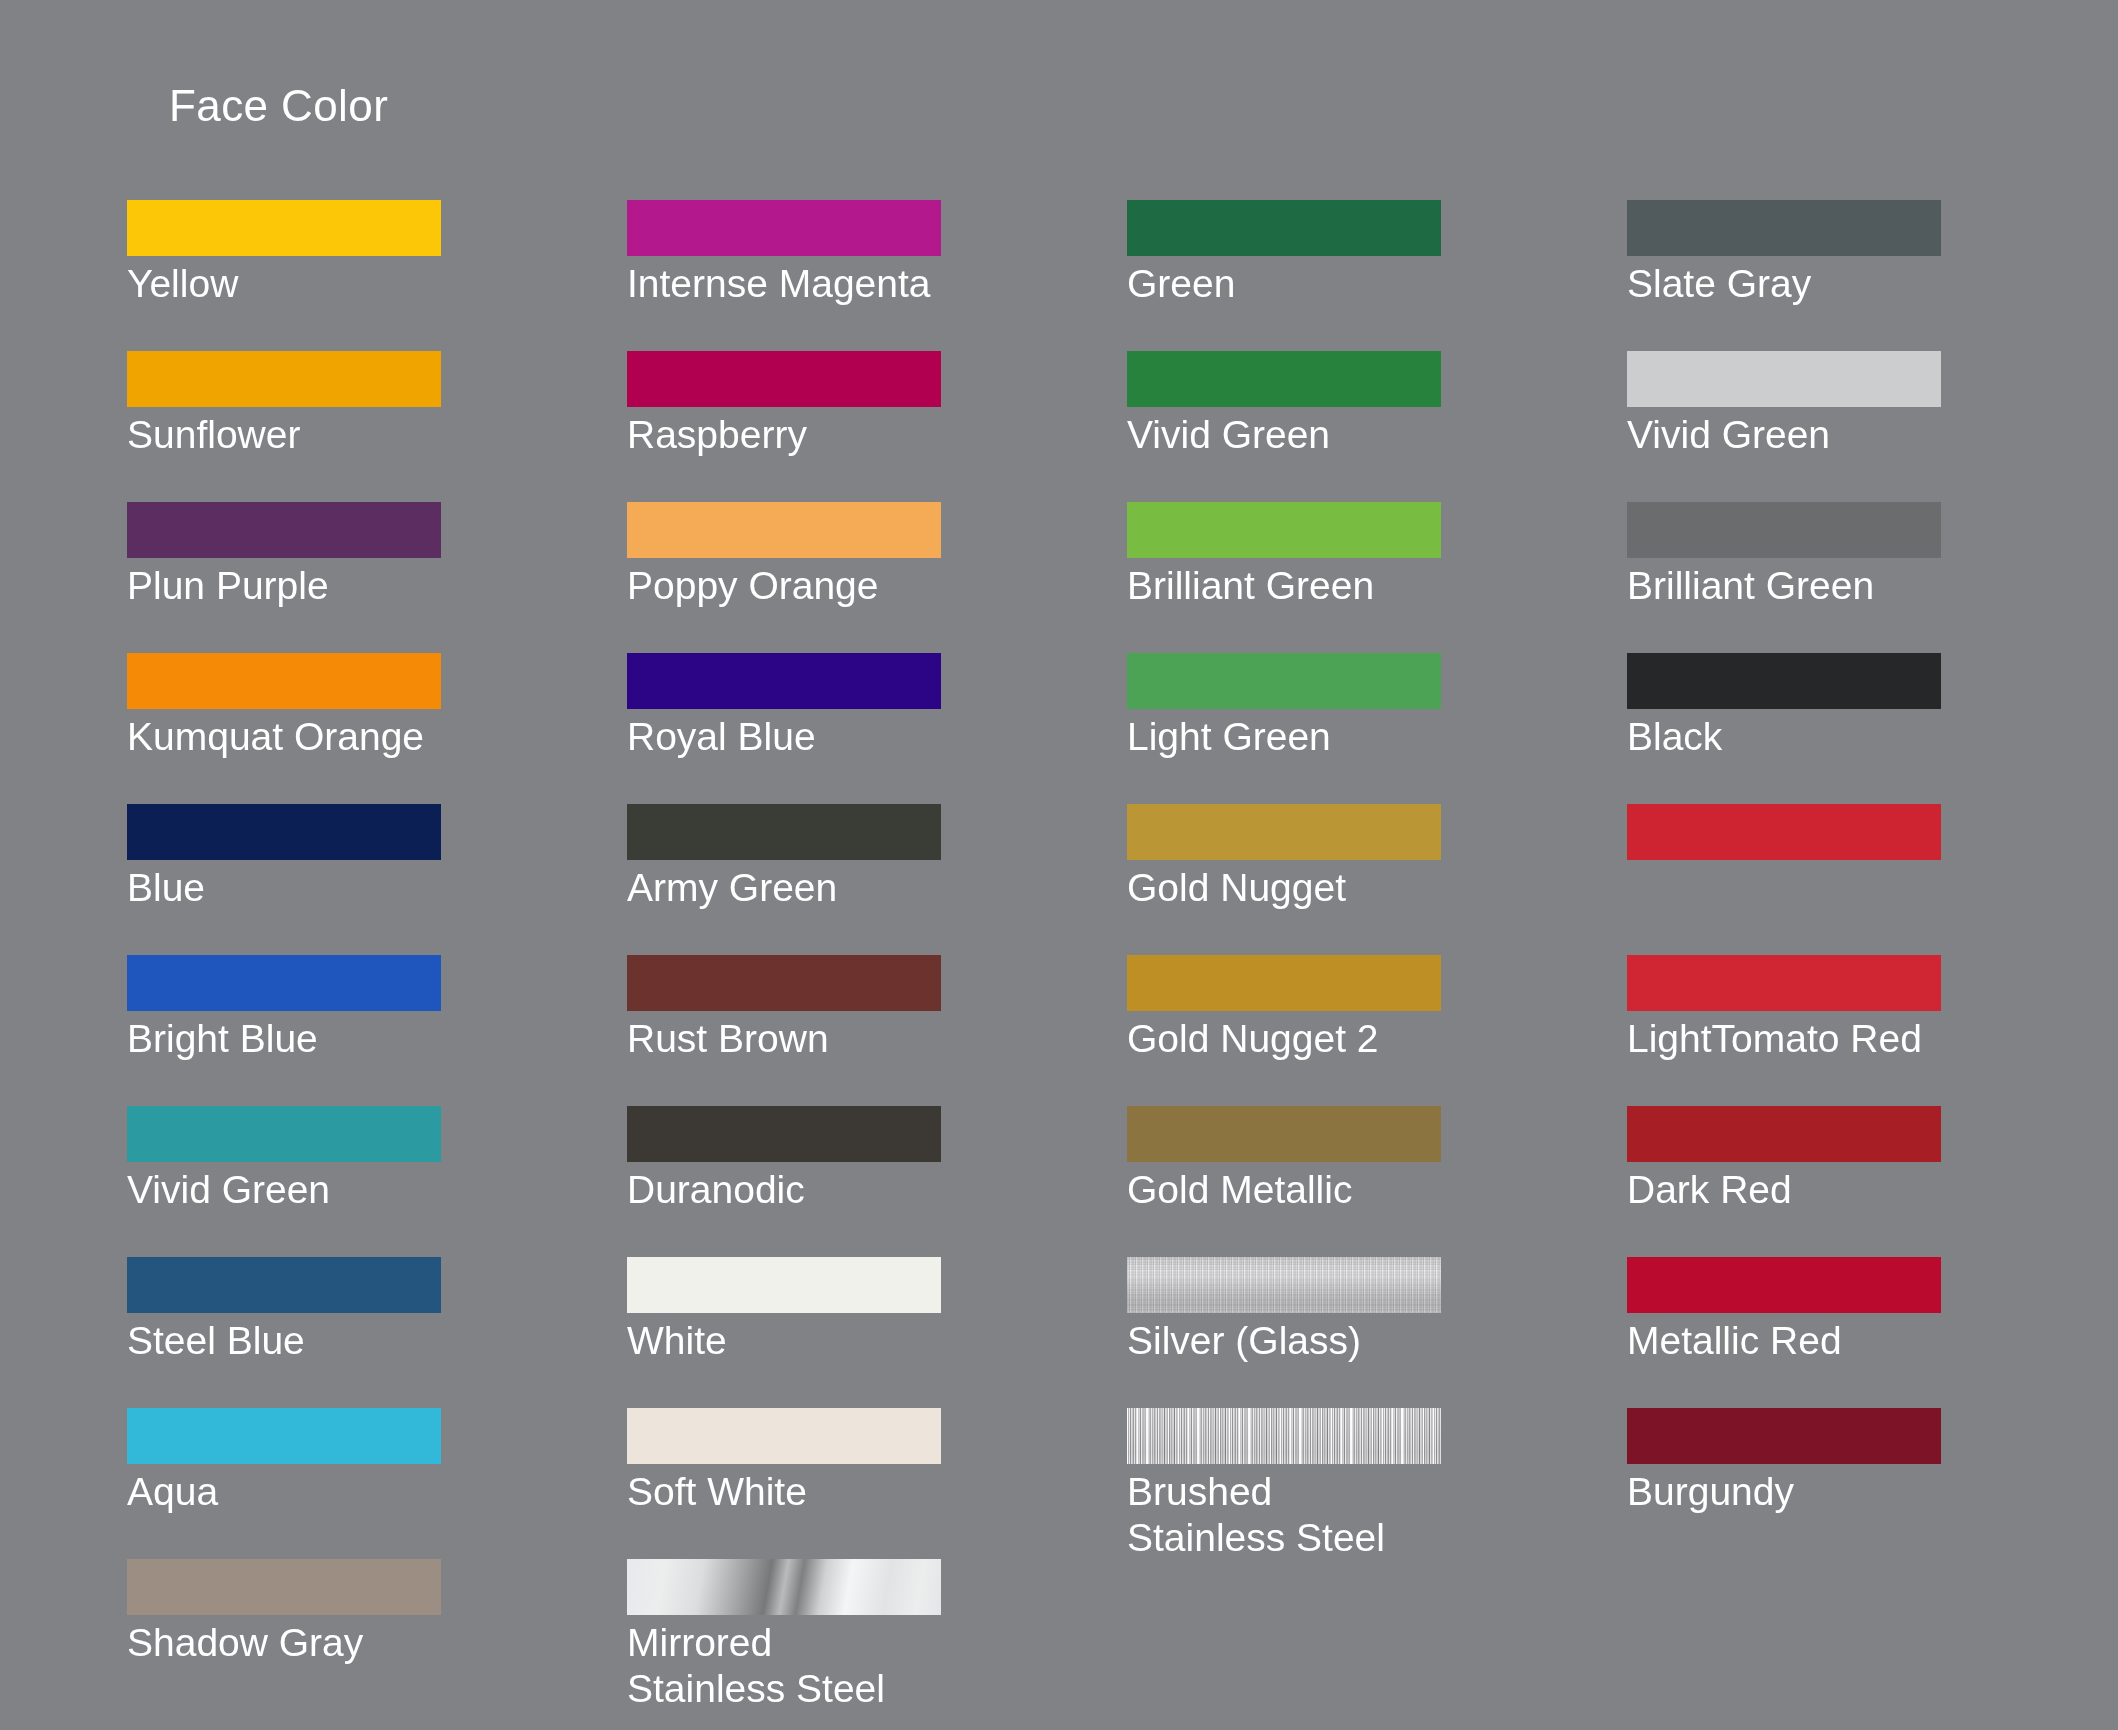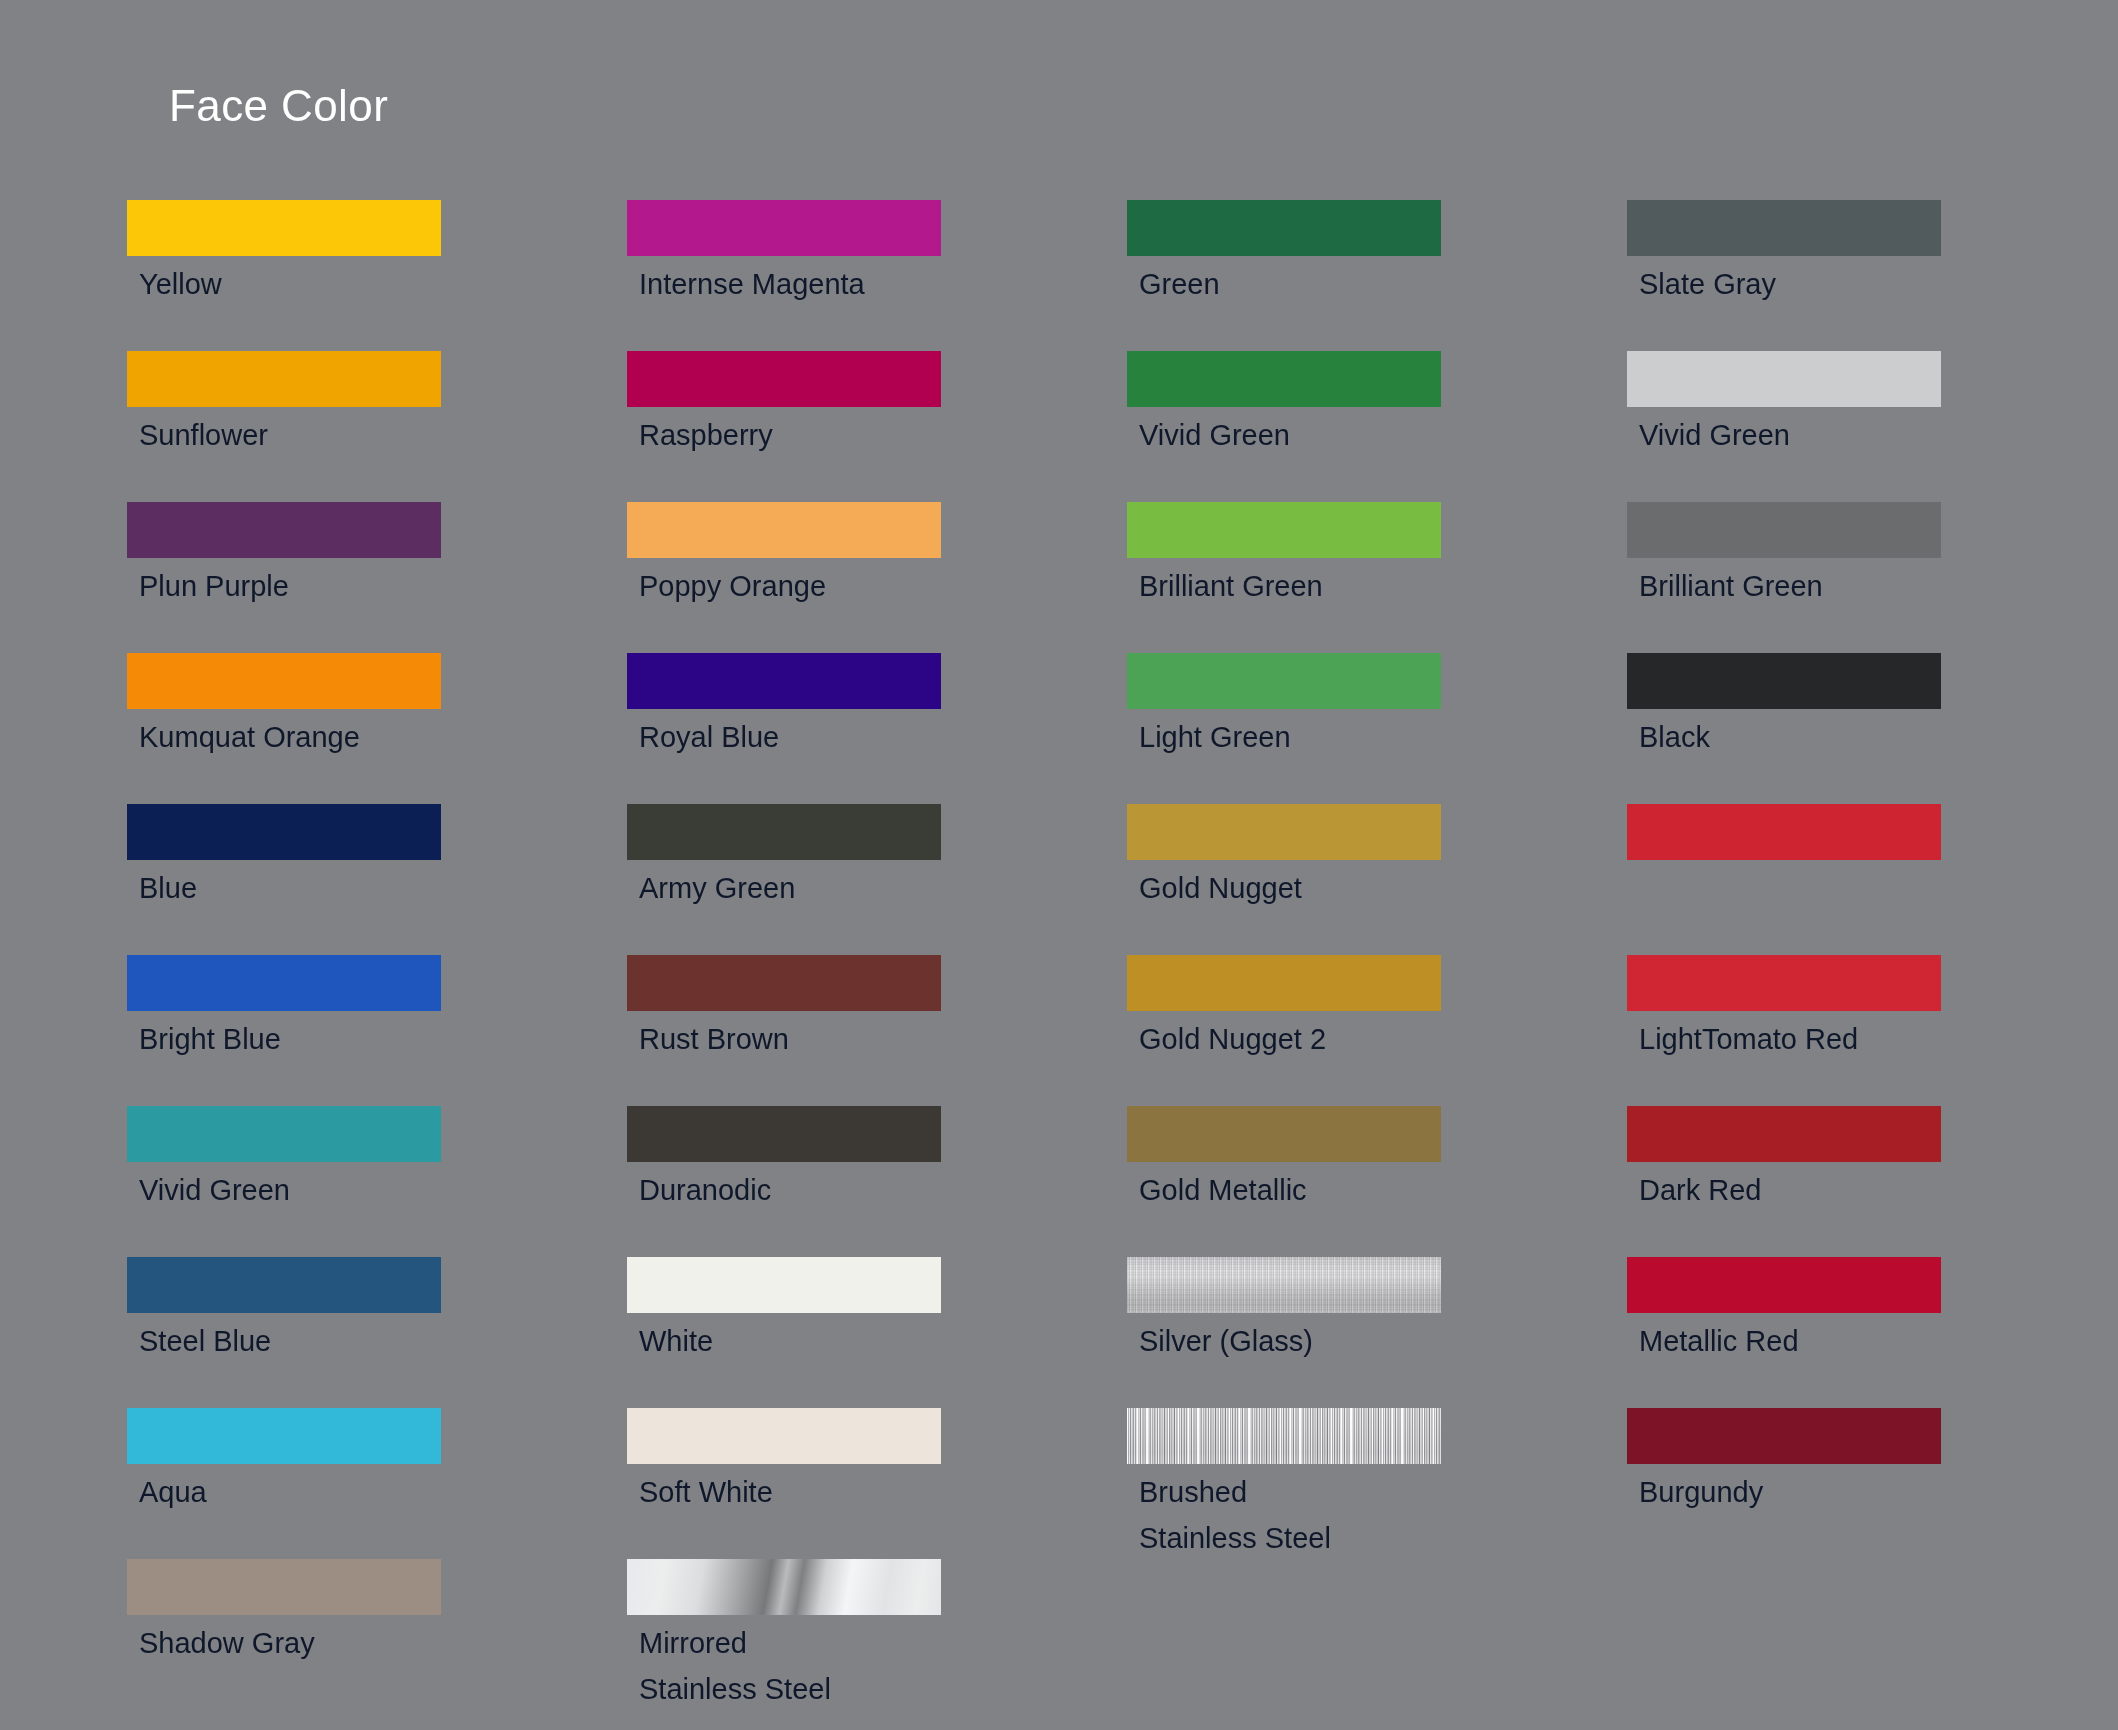--- a/index.html
+++ b/index.html
@@ -52,26 +52,26 @@
 
   .swatch-chip {
     width: 314px;
     height: 56px;
     display: block;
     background-repeat: no-repeat;
   }
 
   .swatch-label {
     position: absolute;
-    left: 12px;
+    left: 0;
     top: 61px;
     width: 492px;
-    font-size: 29px;
+    font-size: 39px;
     line-height: 46px;
-    color: #0f172a;
+    color: #ffffff;
     white-space: pre-line;
   }
 
   
 
   .fx-silver-glass {
     background-image:
       repeating-linear-gradient(90deg,
         rgba(255,255,255,0.50) 0px,
         rgba(120,120,122,0.45) 0.8px,

